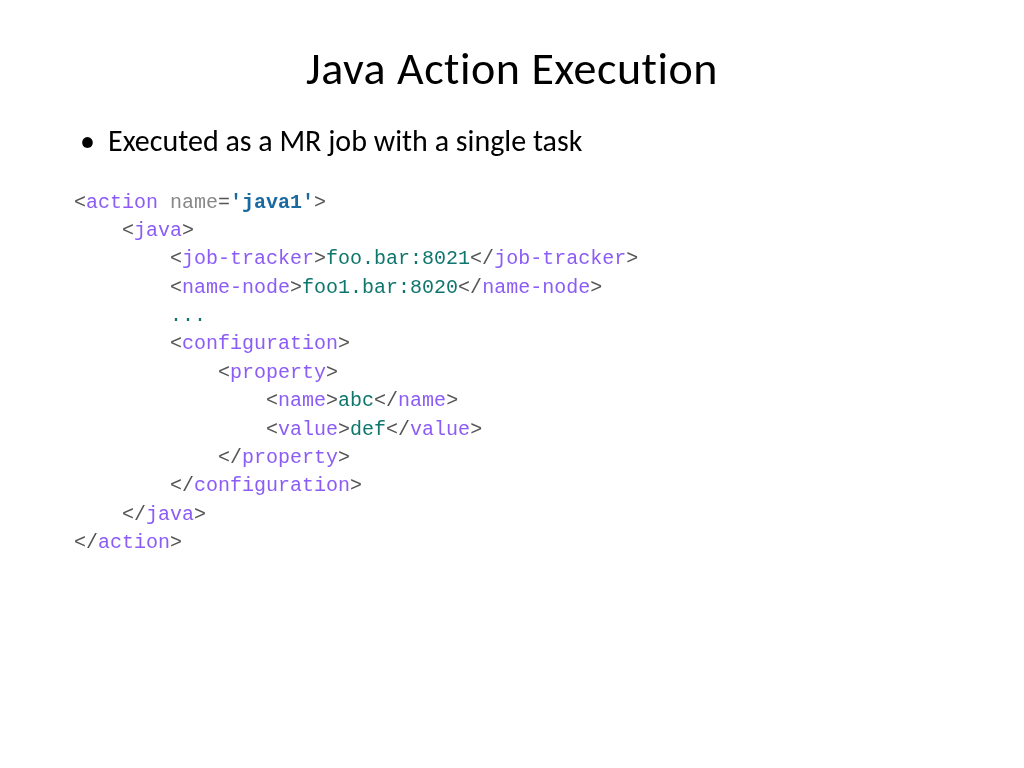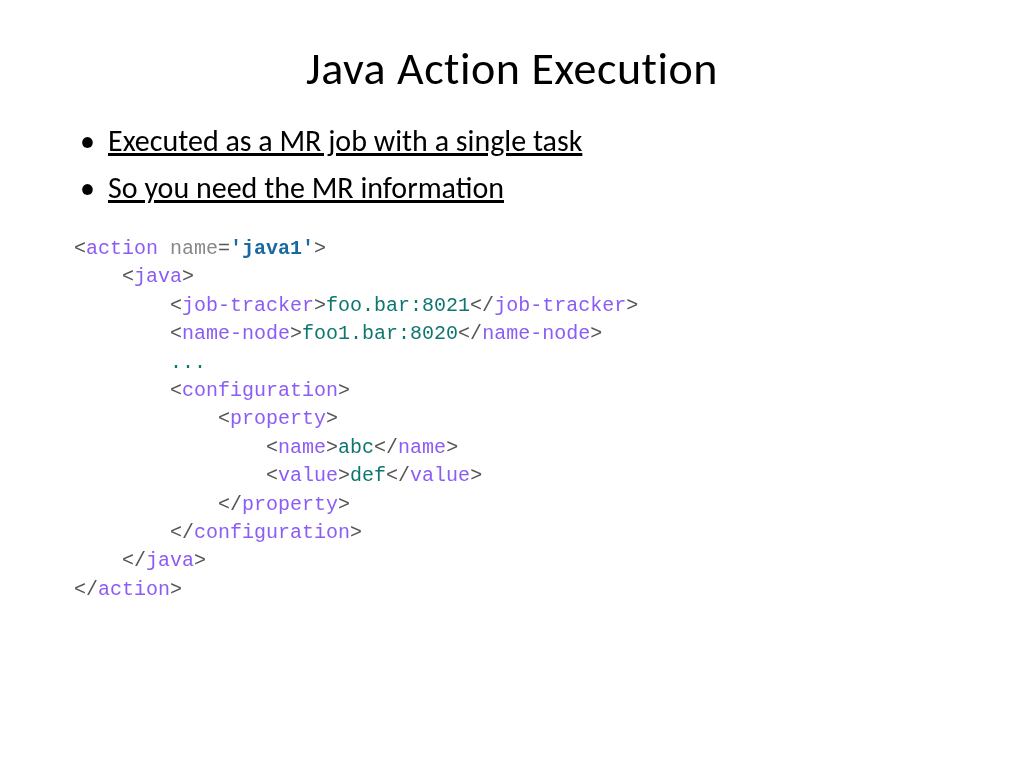--- a/index.html
+++ b/index.html
@@ -21,21 +21,20 @@
   }
   .bullets {
     list-style: none;
     margin-bottom: 24px;
   }
   .bullets li {
     font-size: 30px;
     line-height: 1.55;
     position: relative;
     padding-left: 38px;
-    text-decoration: underline;
   }
   .bullets li::before {
     content: "•";
     position: absolute;
     left: 10px;
     top: 0;
     font-size: 30px;
   }
   .code {
     font-family: Consolas, "Courier New", monospace;
@@ -51,21 +50,20 @@
   .str { color: #1a6aa0; font-weight: bold; }  
   .txt { color: #0f766e; }         
 </style>
 </head>
 <body>
 
 <h1 class="title">Java Action Execution</h1>
 
 <ul class="bullets">
   <li>Executed as a MR job with a single task</li>
-  <li>So you need the MR information</li>
 </ul>
 
 <div class="code"><span class="pu">&lt;</span><span class="tag">action</span> <span class="attr">name</span><span class="pu">=</span><span class="str">'java1'</span><span class="pu">&gt;</span>
     <span class="pu">&lt;</span><span class="tag">java</span><span class="pu">&gt;</span>
         <span class="pu">&lt;</span><span class="tag">job-tracker</span><span class="pu">&gt;</span><span class="txt">foo.bar:8021</span><span class="pu">&lt;/</span><span class="tag">job-tracker</span><span class="pu">&gt;</span>
         <span class="pu">&lt;</span><span class="tag">name-node</span><span class="pu">&gt;</span><span class="txt">foo1.bar:8020</span><span class="pu">&lt;/</span><span class="tag">name-node</span><span class="pu">&gt;</span>
         <span class="txt">...</span>
         <span class="pu">&lt;</span><span class="tag">configuration</span><span class="pu">&gt;</span>
             <span class="pu">&lt;</span><span class="tag">property</span><span class="pu">&gt;</span>
                 <span class="pu">&lt;</span><span class="tag">name</span><span class="pu">&gt;</span><span class="txt">abc</span><span class="pu">&lt;/</span><span class="tag">name</span><span class="pu">&gt;</span>

